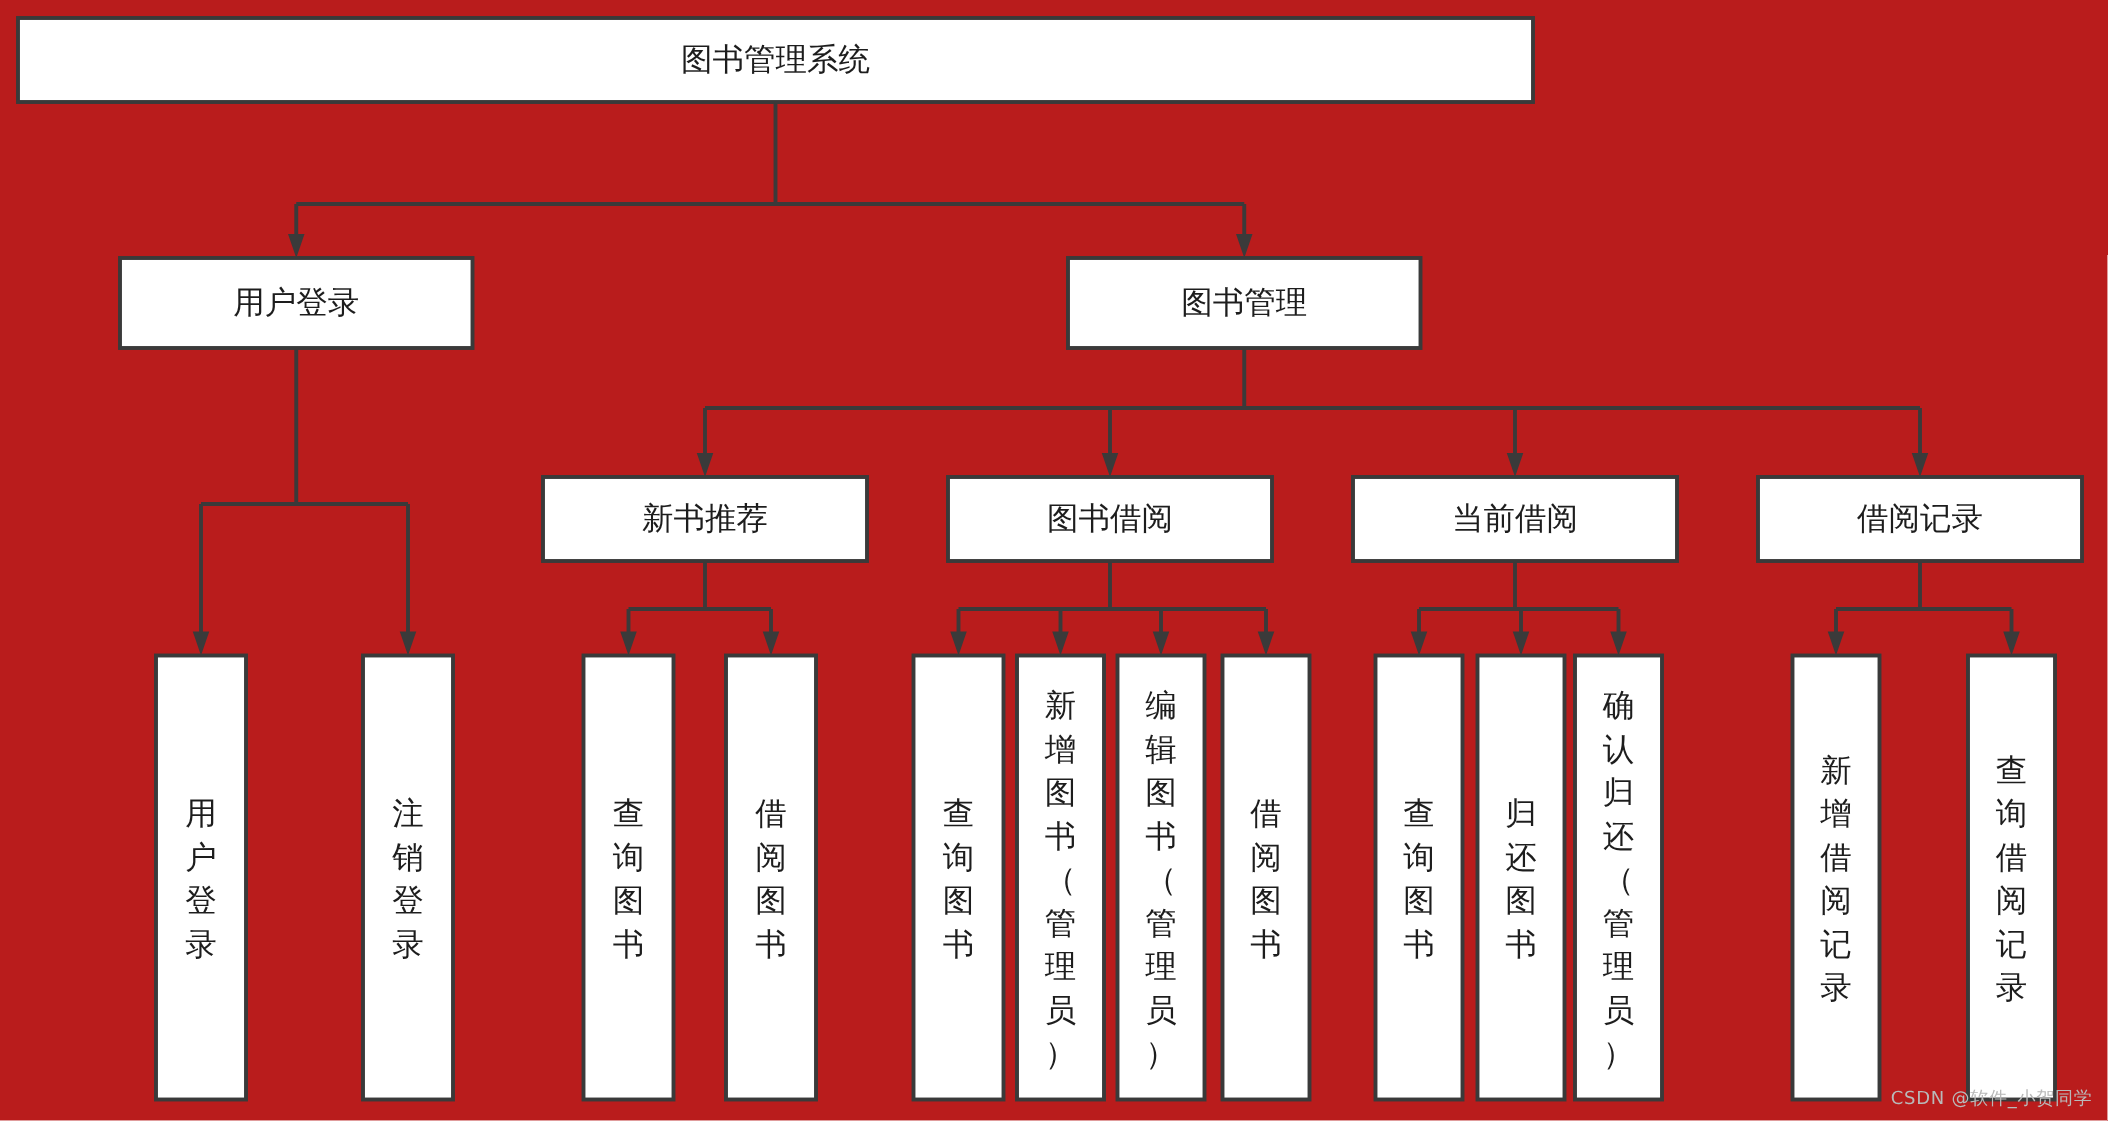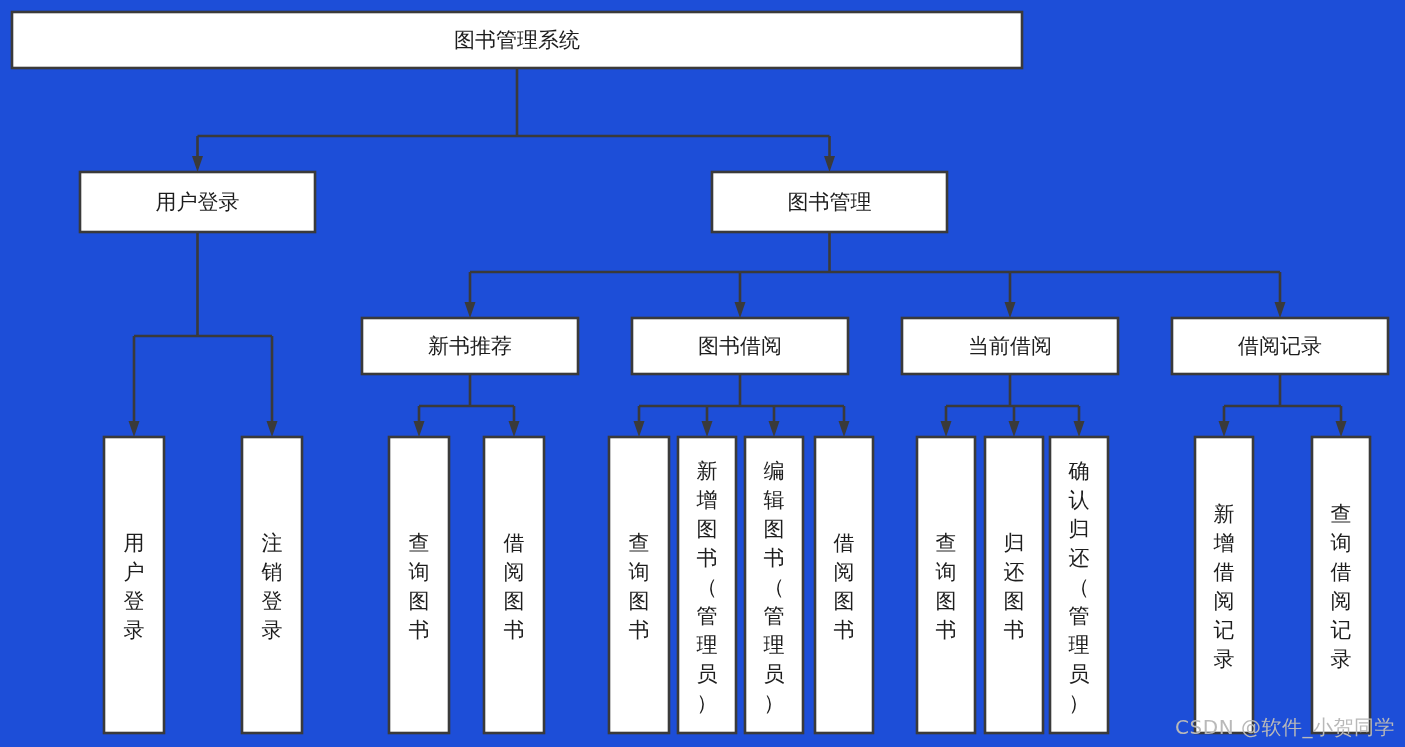--- a/index.html
+++ b/index.html
@@ -7,21 +7,21 @@
     padding: 0;
     background: #ffffff;
   }
   body {
     font-family: "DejaVu Sans", "Liberation Sans", sans-serif;
   }
   #diagram-root {
     position: relative;
     width: 1405px;
     height: 747px;
-    background: #1d4ed8;
+    background: #b91c1c;
     overflow: hidden;
   }
   svg#flow {
     position: absolute;
     left: 0;
     top: 0;
     width: 1405px;
     height: 747px;
   }
   .node-box {
@@ -50,21 +50,21 @@
     font-family: "DejaVu Sans", "Liberation Sans", sans-serif;
     fill: #1d1d1d;
     font-size: 21px;
     text-anchor: middle;
   }
   .watermark {
     position: absolute;
     right: 10px;
     bottom: 6px;
     font-family: "DejaVu Sans", "Liberation Sans", sans-serif;
-    font-size: 20px;
+    font-size: 12px;
     color: #b9b9b9;
     white-space: nowrap;
     letter-spacing: 0.5px;
   }
 </style>
 </head>
 <body>
 
 <div id="diagram-root">
 

